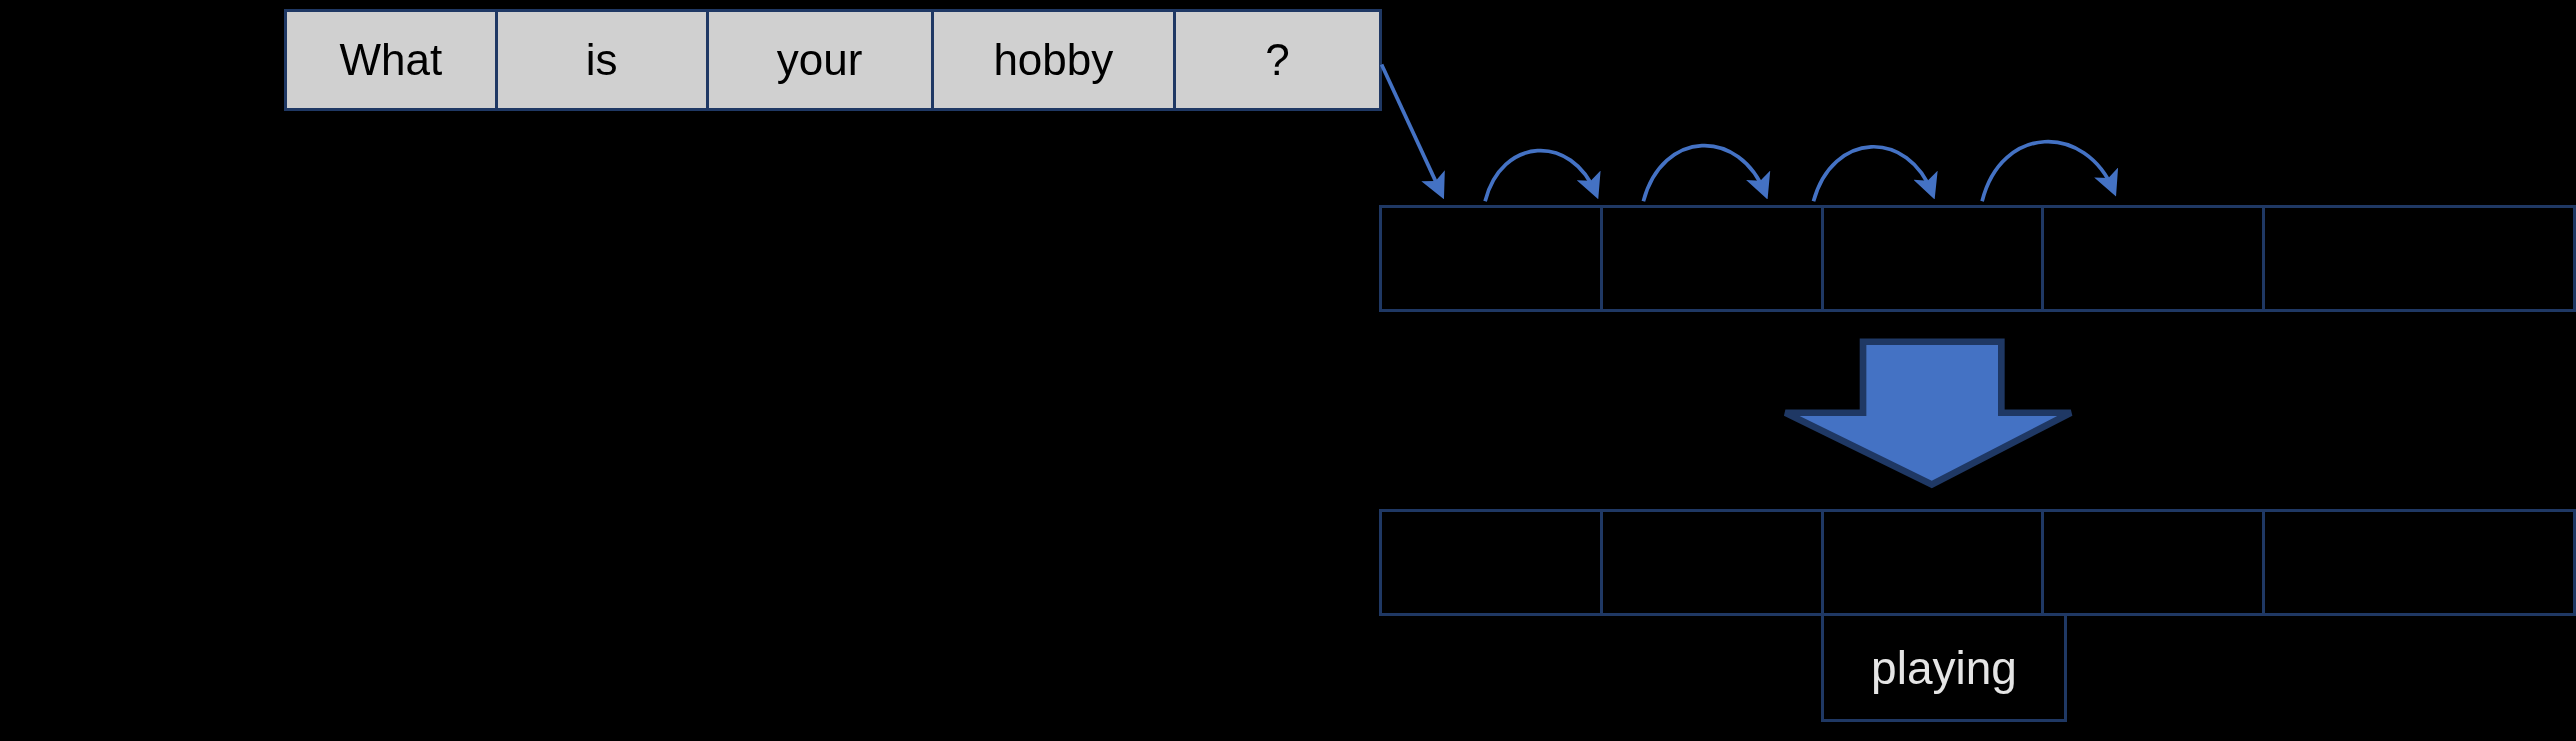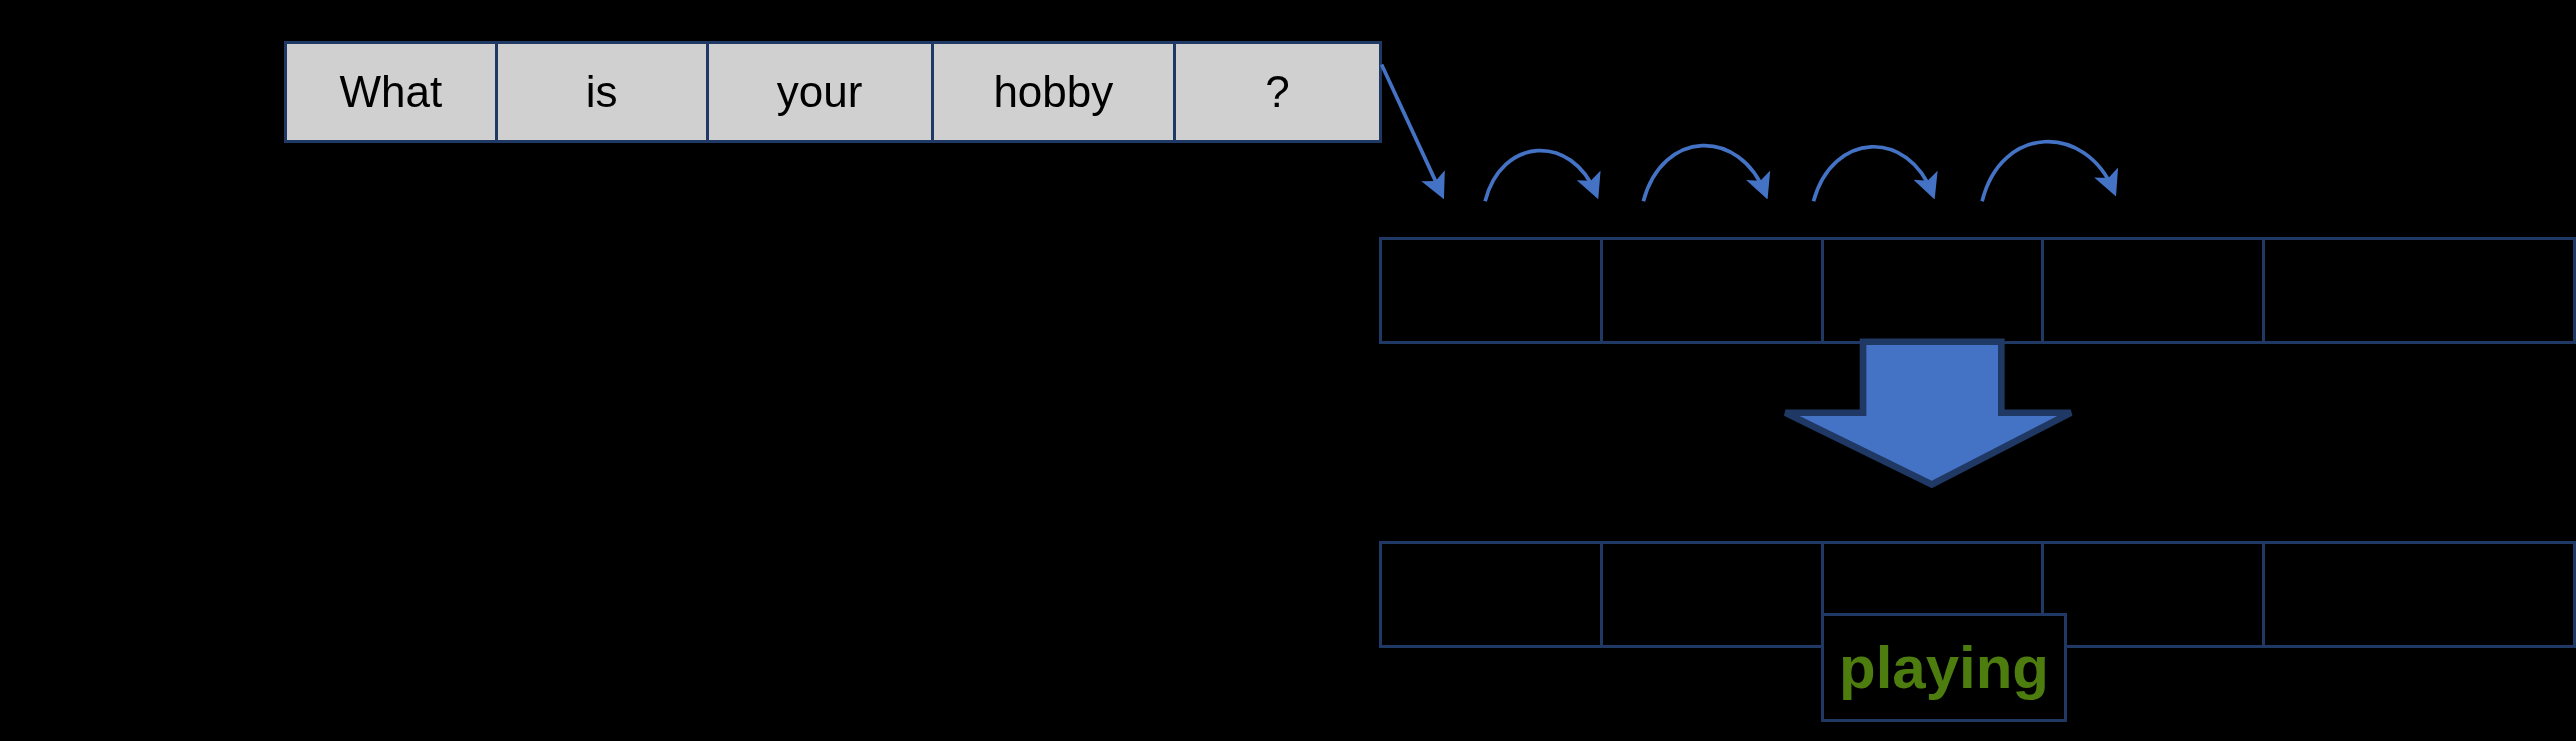--- a/index.html
+++ b/index.html
@@ -16,21 +16,20 @@
     overflow: hidden;
     font-family: "Liberation Sans", sans-serif;
   }
 
   
   .grid {
     position: absolute;
     display: flex;
     box-sizing: border-box;
     border: 3.7px solid #1F3864;
-    margin-top: 32px;
   }
   .grid .cell {
     box-sizing: border-box;
     display: flex;
     align-items: center;
     justify-content: center;
     border-right: 3px solid #1F3864;
     overflow: hidden;
     white-space: nowrap;
   }
@@ -78,23 +77,23 @@
     width: 246px;
     height: 109px;
     box-sizing: border-box;
     border: 3.7px solid #1F3864;
     background: #000000;
     display: flex;
     align-items: center;
     justify-content: center;
   }
   #output-cell .out-text {
-    color: #4d7c0f;
-    font-size: 60px;
-    font-weight: bold;
+    color: #e5e5e5;
+    font-size: 46px;
+    font-weight: normal;
     line-height: 1;
   }
 
   
   #arrow-layer {
     position: absolute;
     left: 0;
     top: 0;
     width: 2576px;
     height: 742px;

